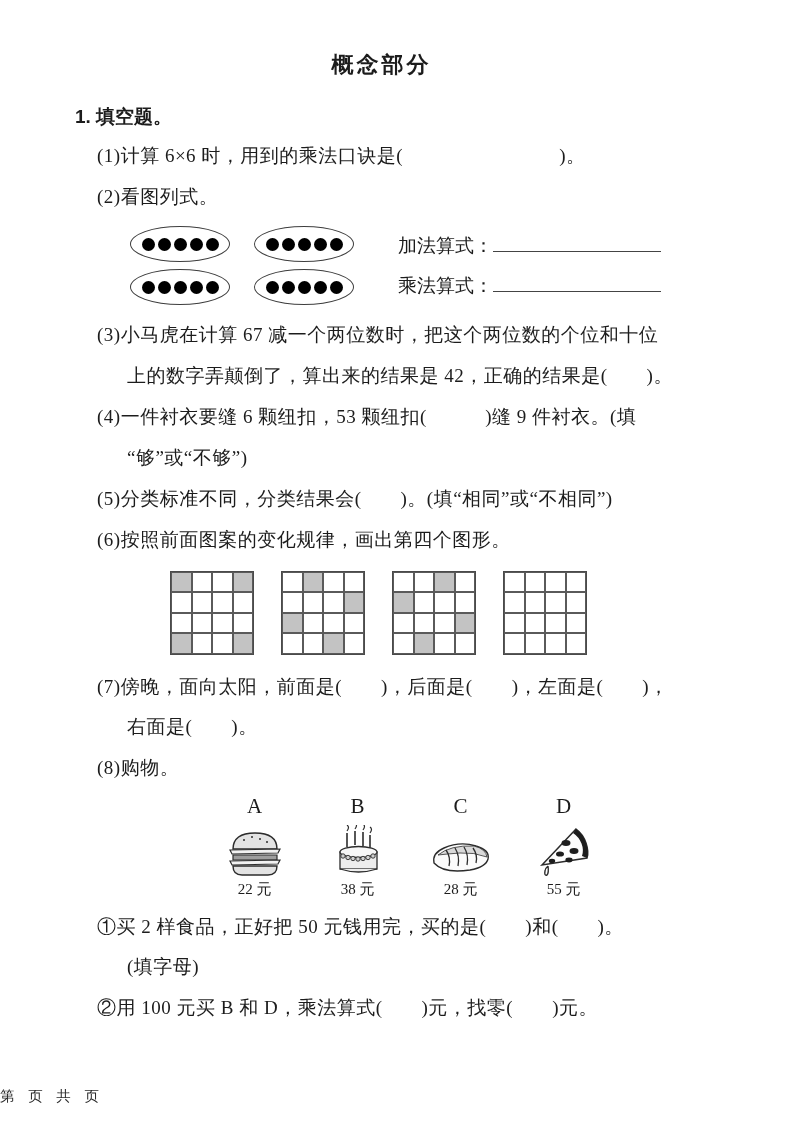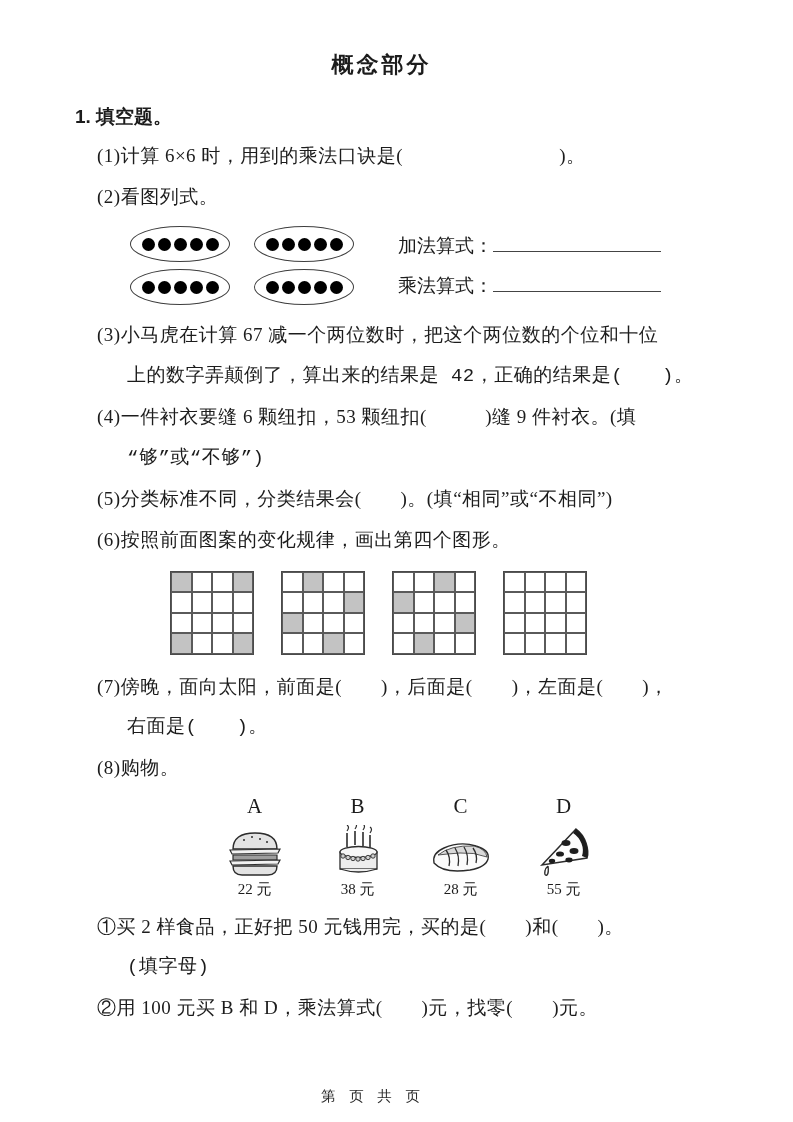--- a/index.html
+++ b/index.html
@@ -22,21 +22,21 @@
     margin:0 0 24px 0;
   }
   .heading {
     font-family:"Liberation Sans","DejaVu Sans",sans-serif;
     font-weight:bold;
     font-size:19px;
     margin:0 0 6px 0;
   }
   .q { margin-left:22px; font-size:19px; letter-spacing:0.5px; }
   .qline { display:block; line-height:2.15; white-space:nowrap; }
-  .qline.cont { padding-left:30px;font-family:Liberation Mono, monospace; }
+  .qline.cont { padding-left:30px; }
 
   
   .q2-diagram { display:flex; align-items:flex-end; margin:8px 0 10px 55px; }
   .ovals { display:grid; grid-template-columns:repeat(2, 102px); gap:7px 22px; }
   .oval {
     width:100px; height:36px;
     border:1.5px solid #3d3d3d; border-radius:50%;
     display:flex; align-items:center; justify-content:center; gap:3px;
     box-sizing:border-box;
   }
@@ -63,21 +63,21 @@
 
   
   .shop-row { display:flex; margin:2px 0 6px 128px; }
   .shop-col { width:103px; text-align:center; }
   .shop-letter { font-size:21px; line-height:1.5; }
   .shop-icon { height:54px; display:flex; align-items:flex-end; justify-content:center; }
   .shop-price { font-size:15px; line-height:1.6; }
 
   .footer {
     position:absolute; left:0; bottom:16px; width:100%;
-    text-align:center; font-size:14.5px; letter-spacing:5px; color:#2a2a2a;
+    font-size:14.5px; letter-spacing:5px; color:#2a2a2a;
   }
 </style>
 </head>
 <body>
 
 <div class="page">
 
   <div class="title">概念部分</div>
 
   <div class="heading">1. 填空题。</div>

